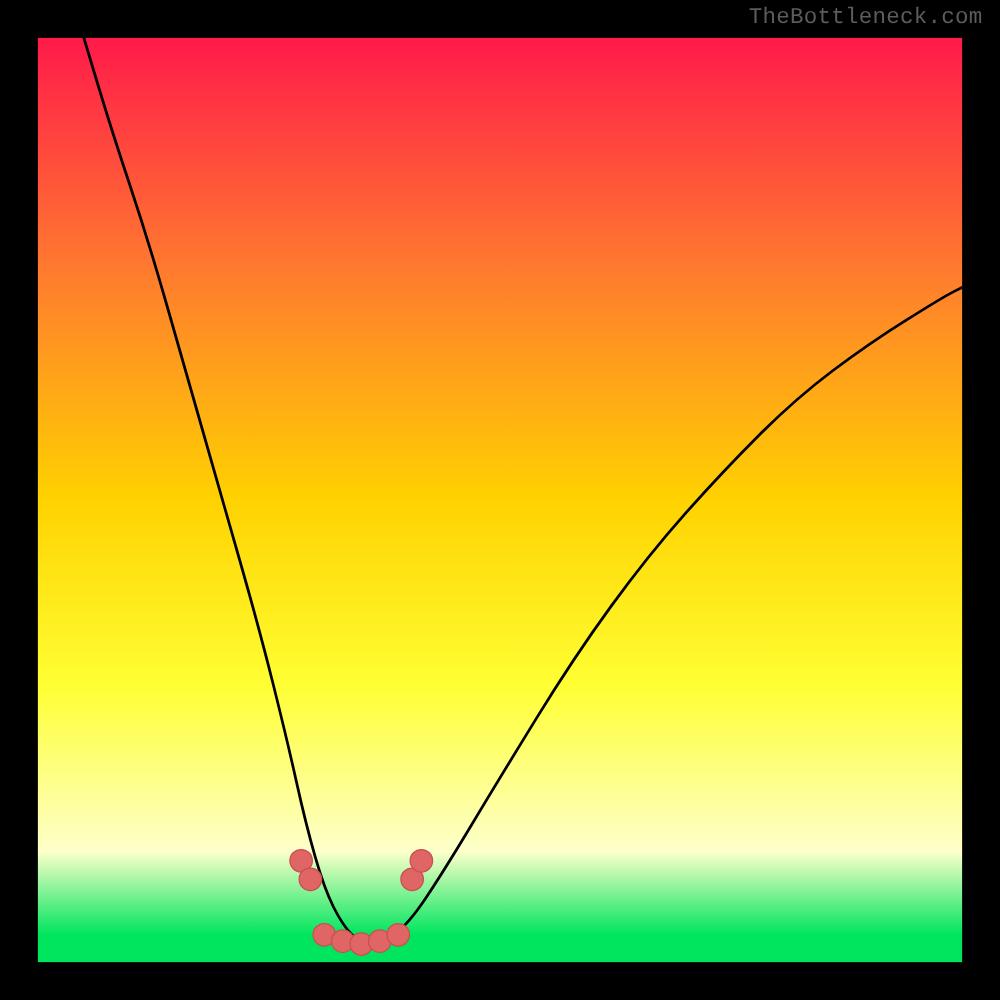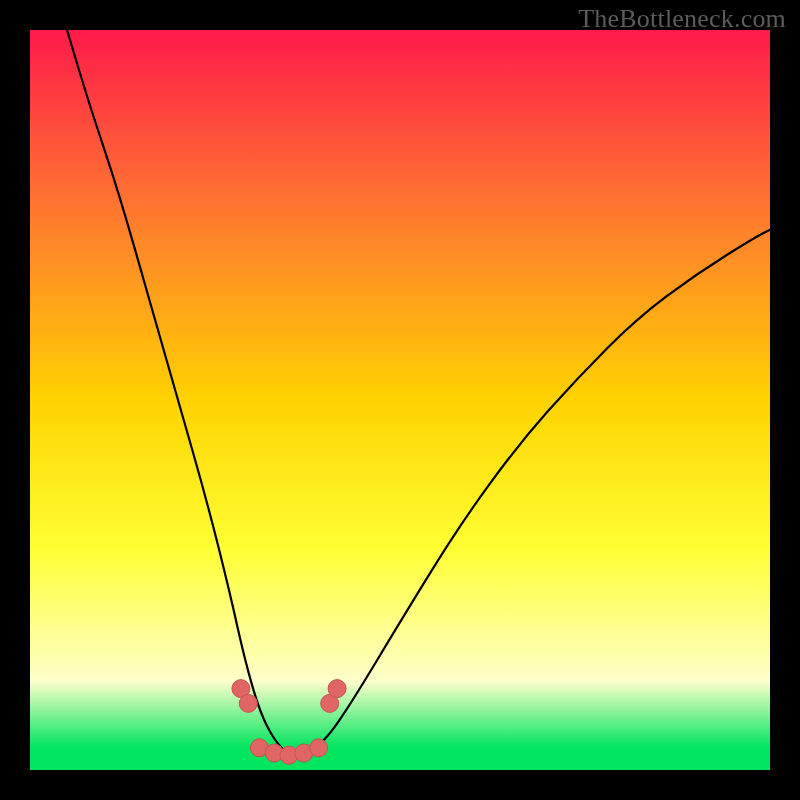--- a/index.html
+++ b/index.html
@@ -29,24 +29,24 @@
     overflow: hidden;
   }
   .plot-area svg {
     display: block;
   }
   .watermark {
     position: absolute;
     top: 4px;
     right: 14px;
     color: #5c5c5c;
-    font-size: 26px;
+    font-size: 18px;
     font-weight: 400;
     letter-spacing: 0.2px;
-    font-family: Liberation Serif, serif;
+    font-family: Liberation Mono, monospace;
   }
 </style>
 </head>
 <body>
 
 <div class="frame">
 
   <div class="plot-area">
     <svg id="chart-svg" width="740" height="740" viewBox="0 0 740 740" preserveAspectRatio="none">
       <defs>

